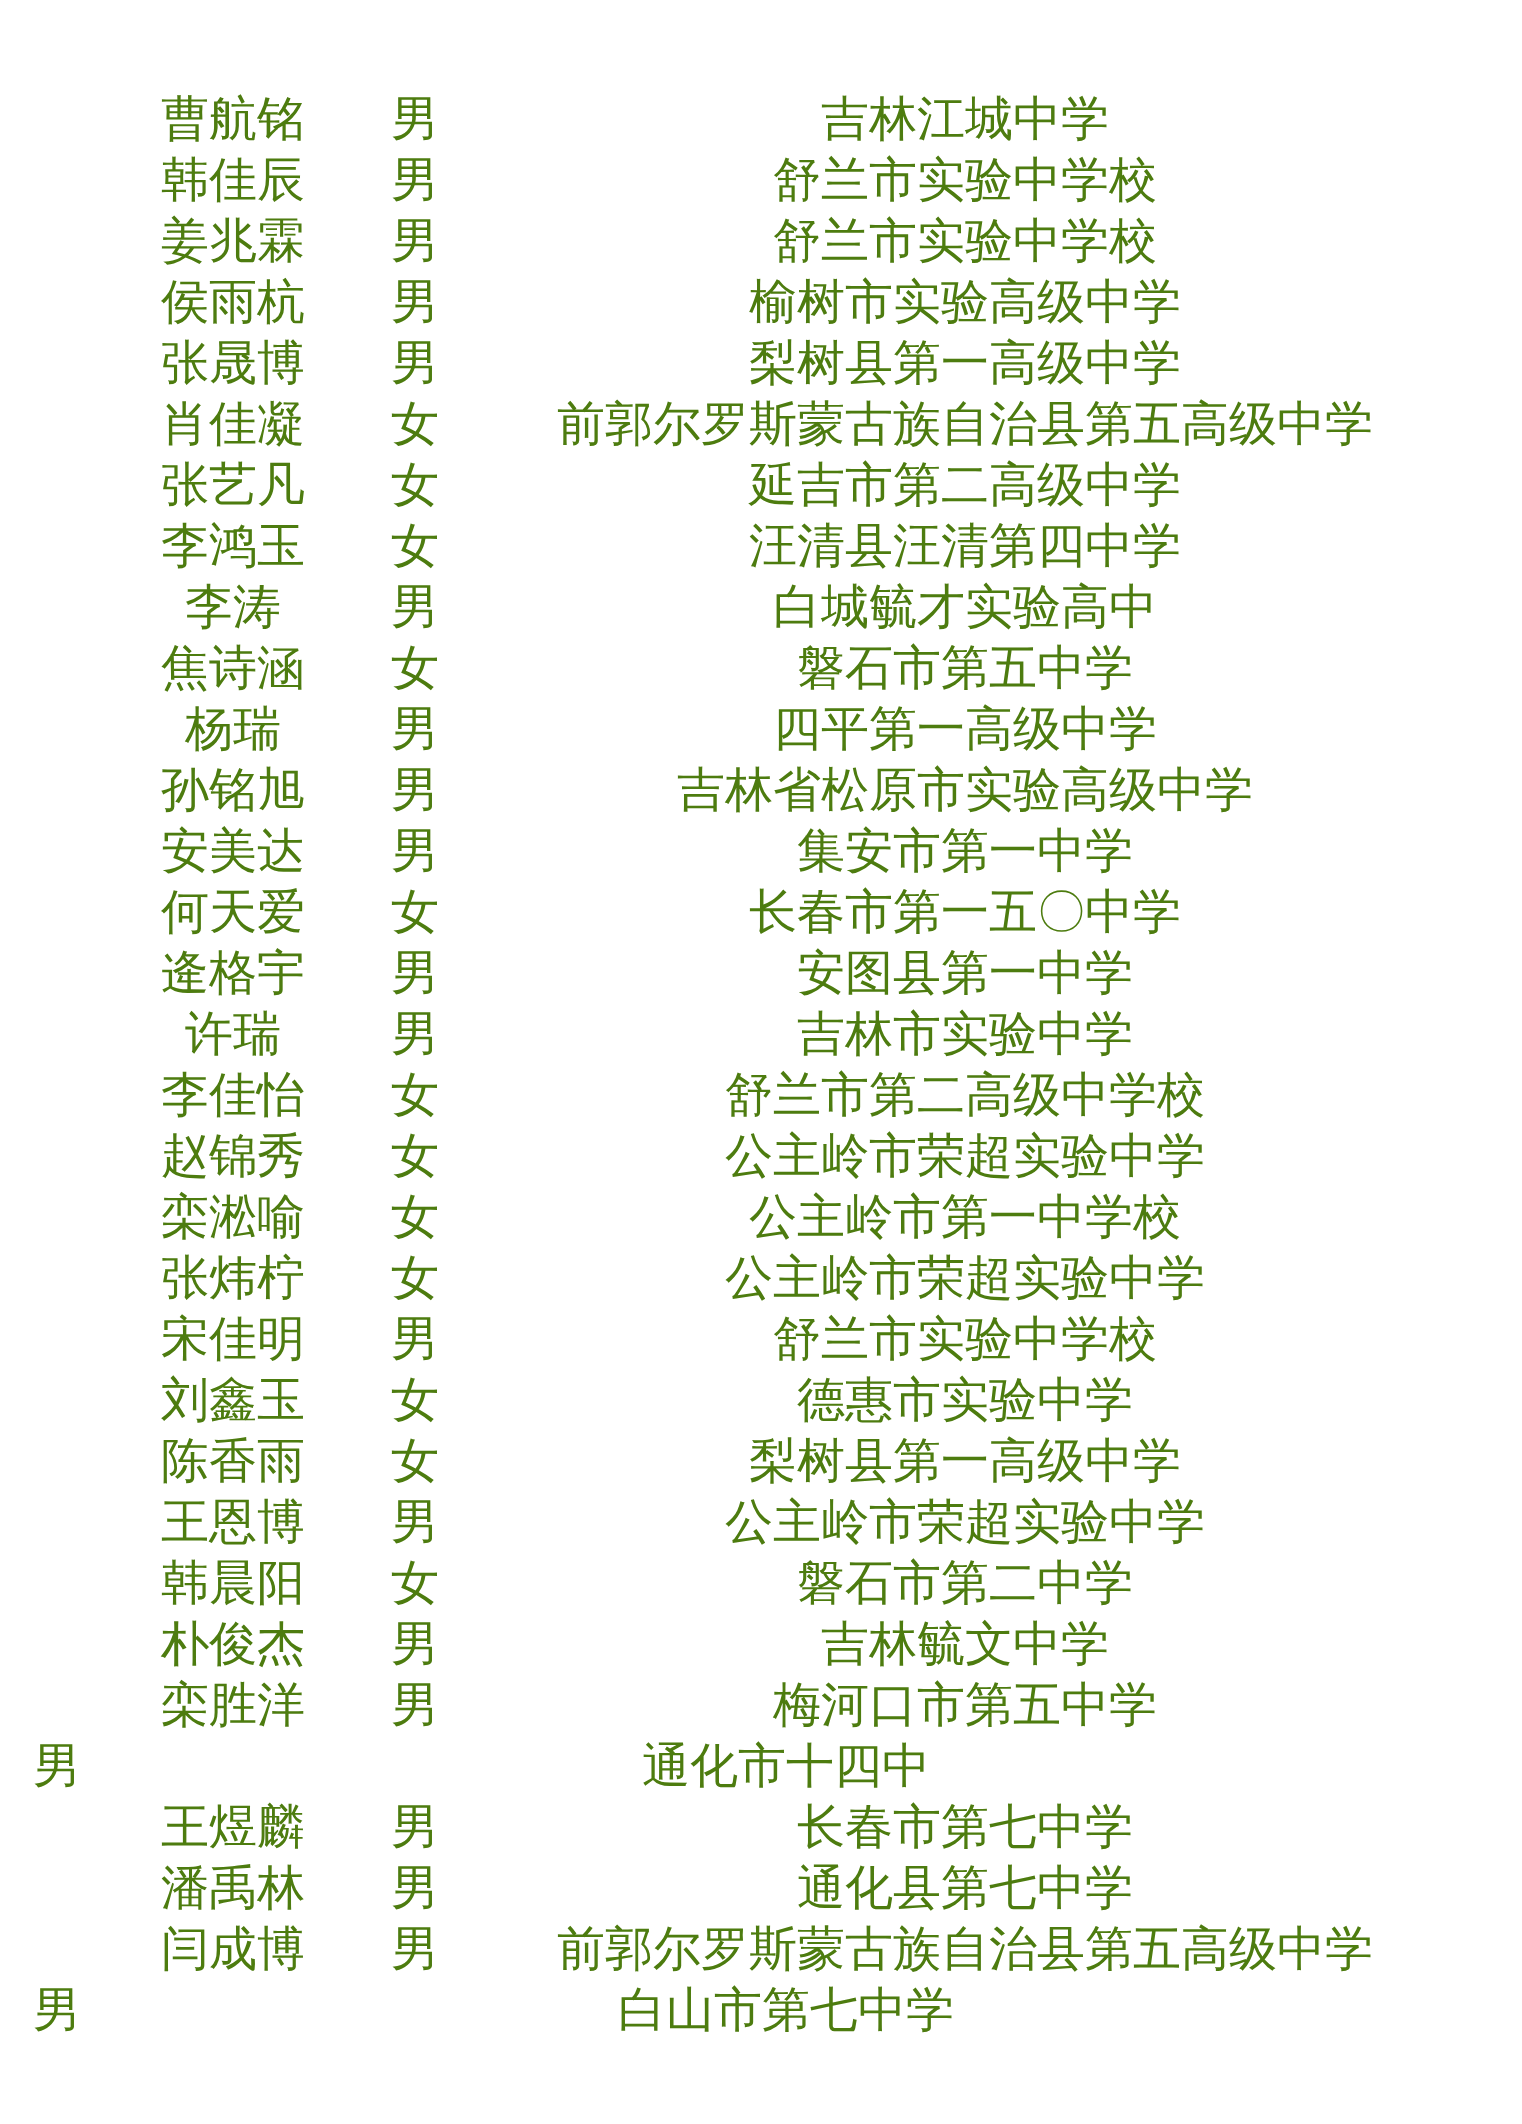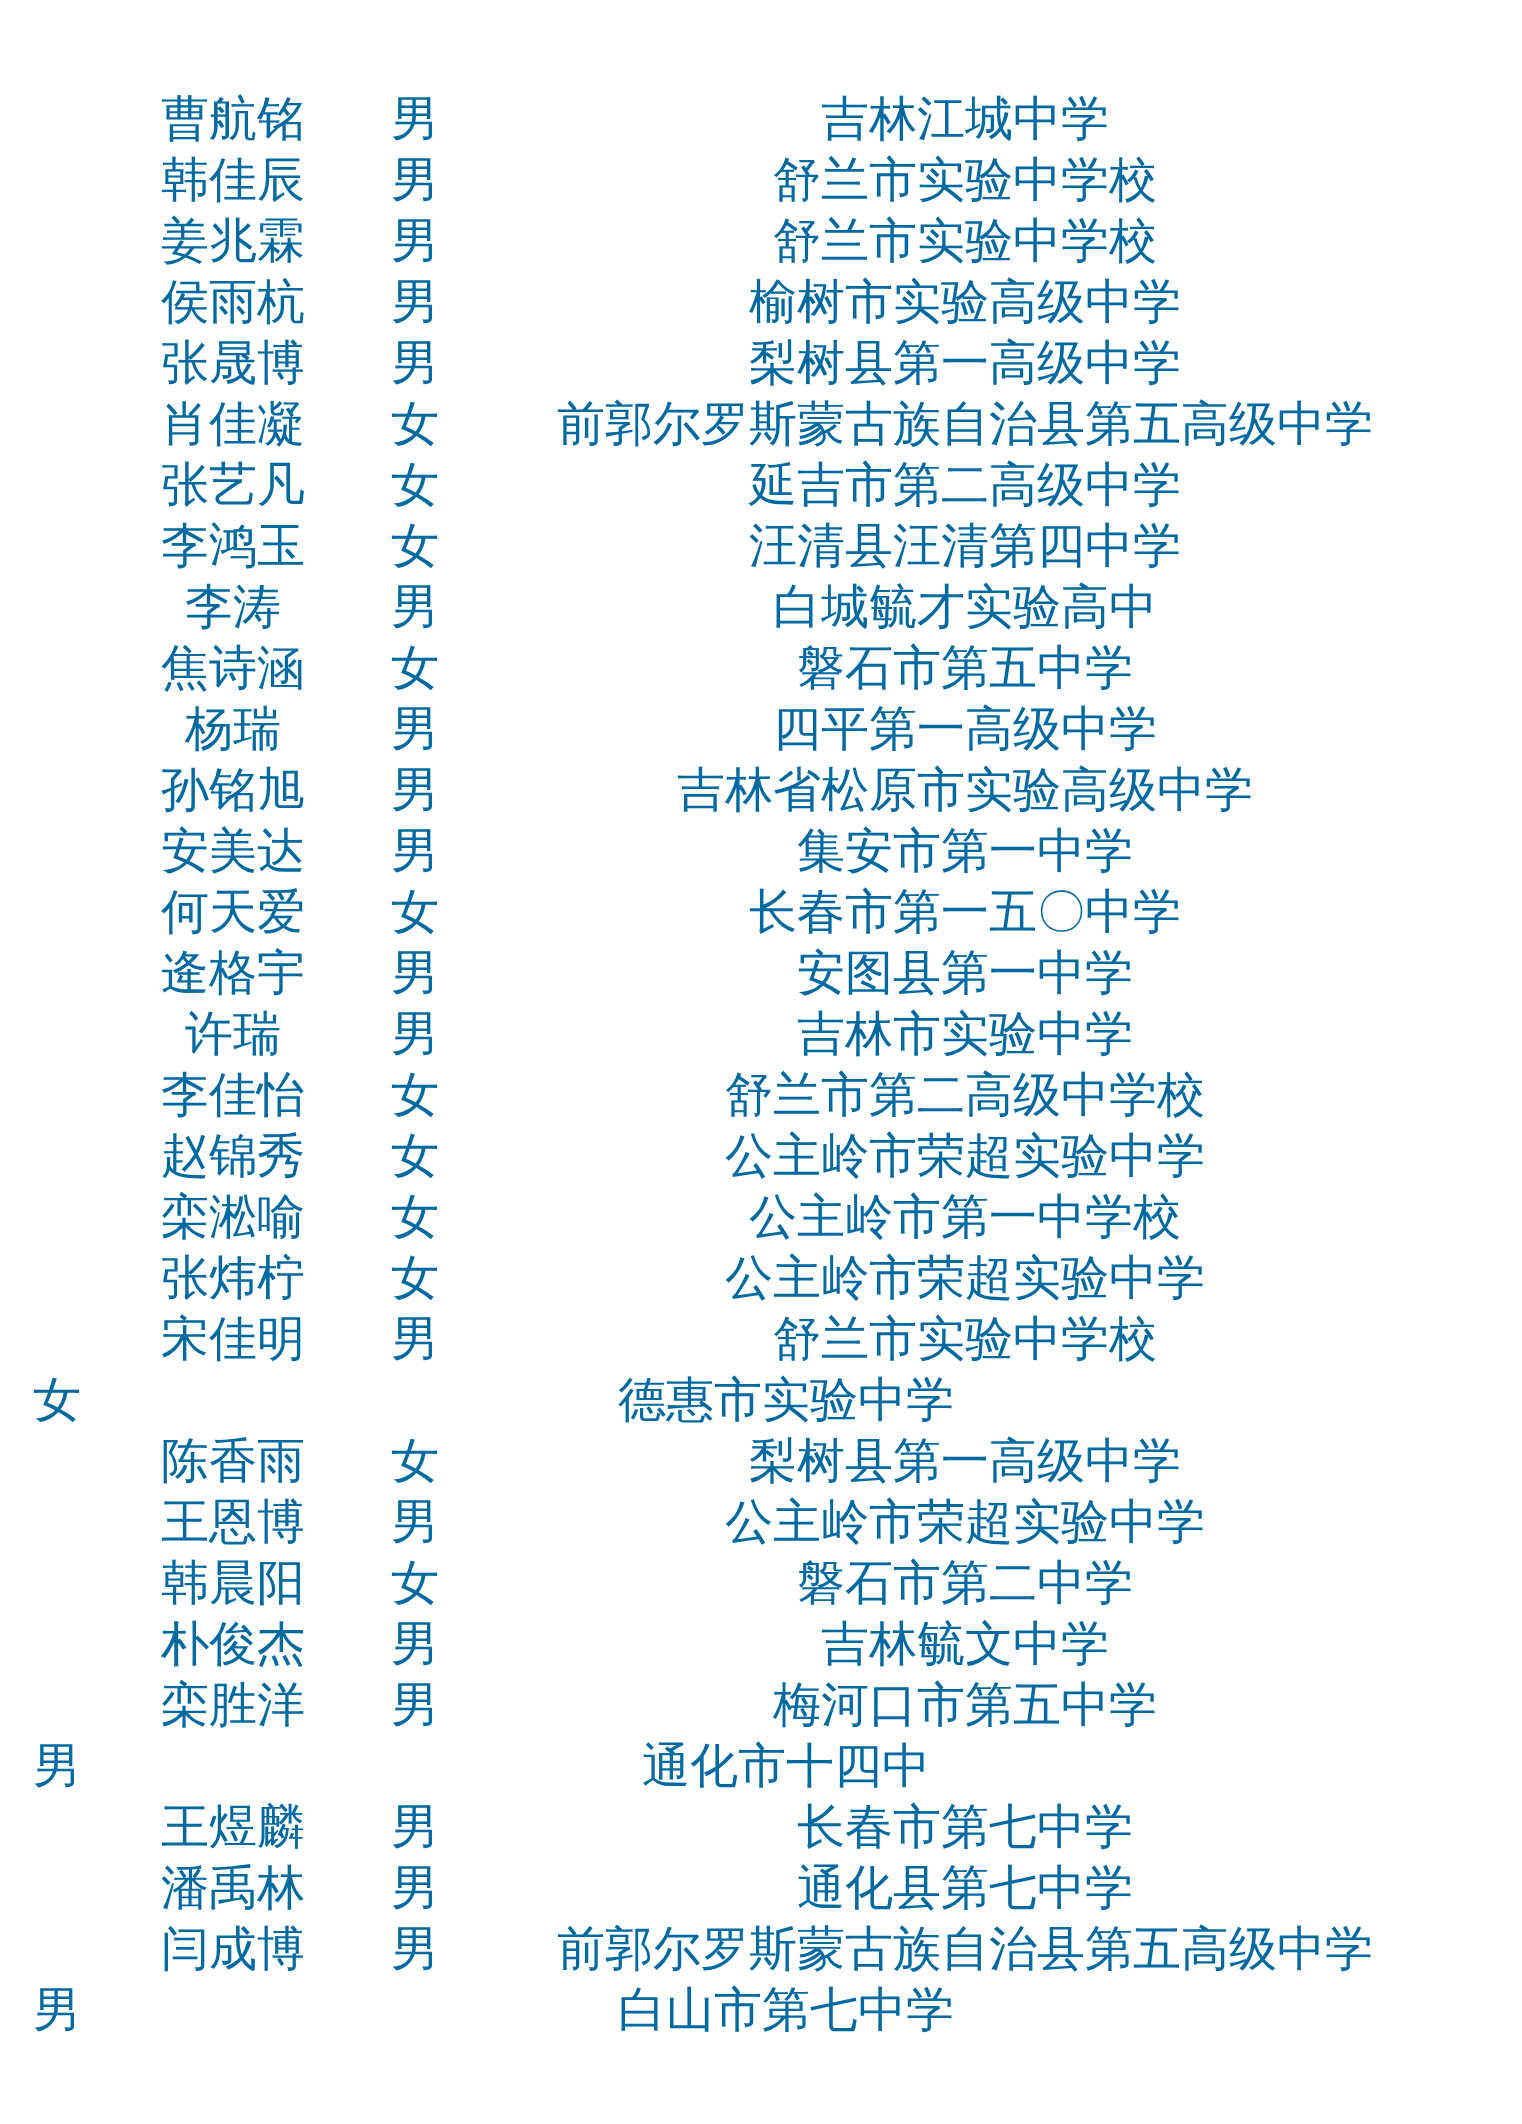--- a/index.html
+++ b/index.html
@@ -5,21 +5,21 @@
   html, body {
     margin: 0;
     padding: 0;
     background: #ffffff;
   }
   .page {
     position: relative;
     width: 1522px;
     height: 2124px;
     background: #ffffff;
-    color: #0369a1;
+    color: #4d7c0f;
     font-family: "Liberation Serif", "DejaVu Serif", serif;
     overflow: hidden;
   }
   .roster {
     position: absolute;
     top: 88px;
     left: 0;
     width: 1522px;
   }
   .row {
@@ -151,20 +151,21 @@
         <span class="cell name">张炜柠</span>
         <span class="cell gender">女</span>
         <span class="cell school">公主岭市荣超实验中学</span>
       </div>
       <div class="row">
         <span class="cell name">宋佳明</span>
         <span class="cell gender">男</span>
         <span class="cell school">舒兰市实验中学校</span>
       </div>
       <div class="row">
+        <span class="cell name">刘鑫玉</span>
         <span class="cell gender">女</span>
         <span class="cell school">德惠市实验中学</span>
       </div>
       <div class="row">
         <span class="cell name">陈香雨</span>
         <span class="cell gender">女</span>
         <span class="cell school">梨树县第一高级中学</span>
       </div>
       <div class="row">
         <span class="cell name">王恩博</span>

